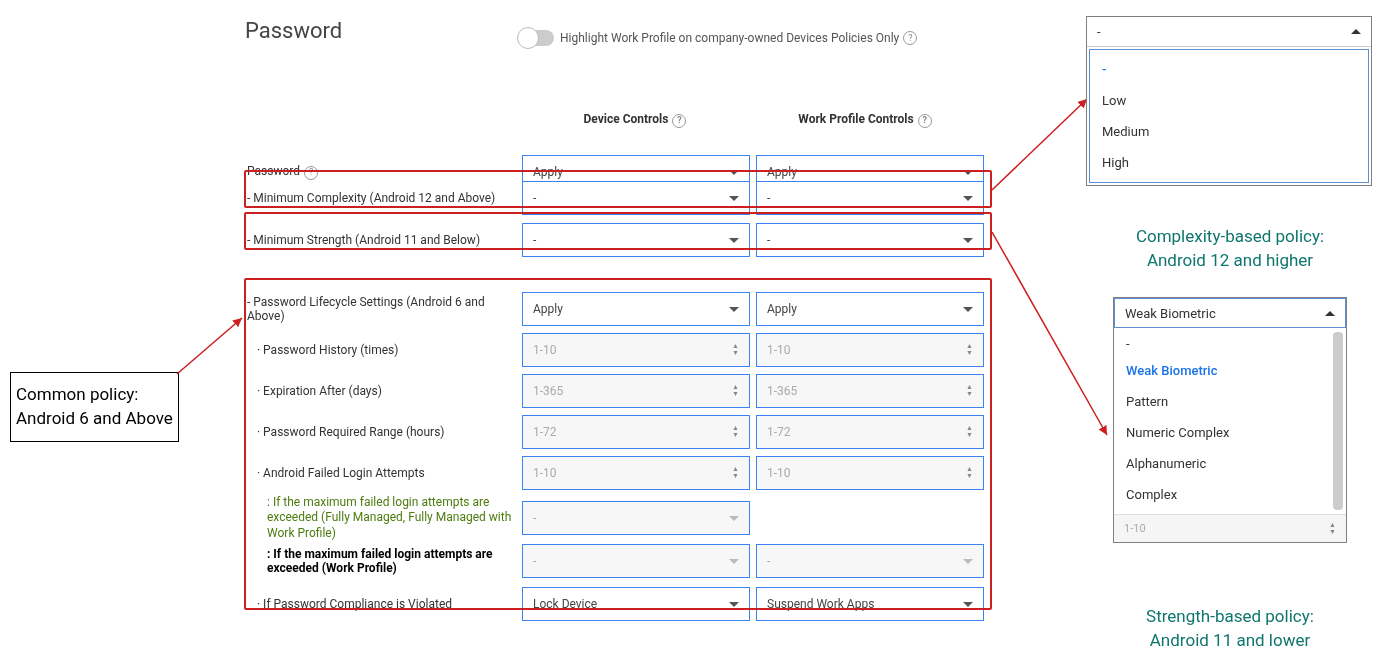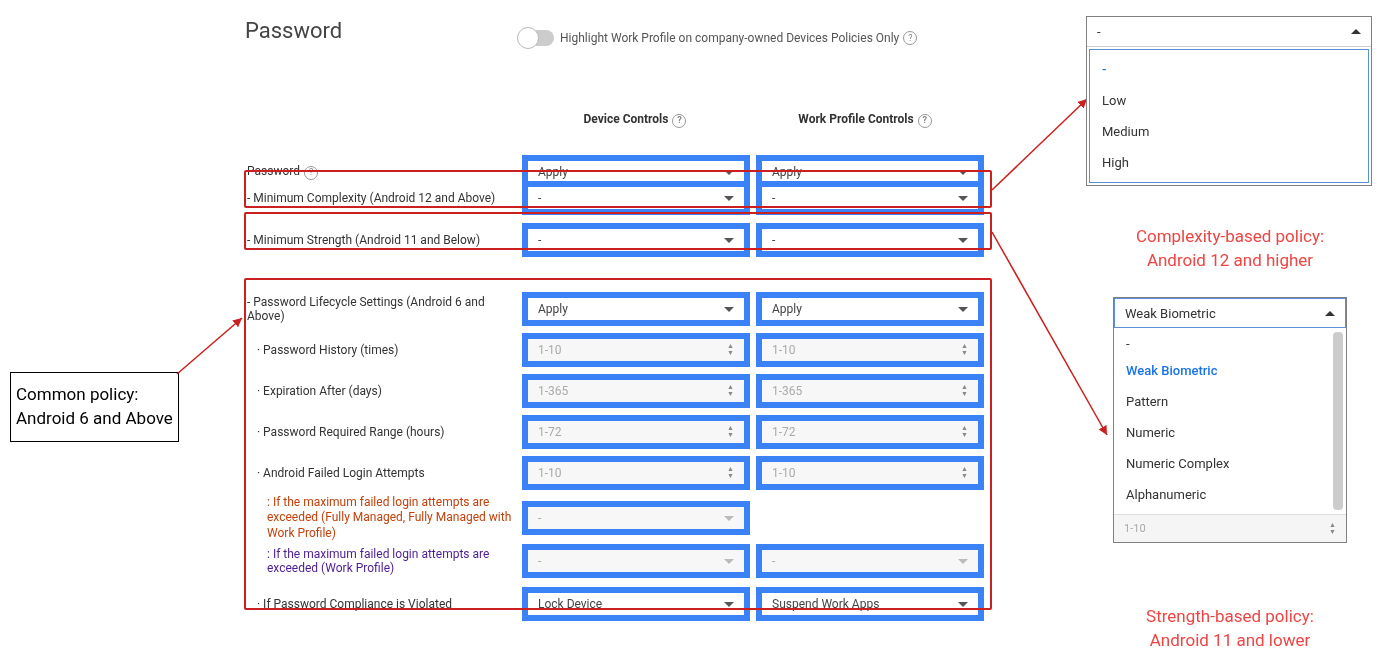--- a/index.html
+++ b/index.html
@@ -19,43 +19,43 @@
   .toggle { width: 34px; height: 16px; border-radius: 8px; background: #ccc; position: relative; margin-right: 6px; }
   .toggle::after { content:""; position:absolute; width:20px; height:20px; border-radius:50%; background:#fff; border:1px solid #bbb; top:-3px; left:-3px; }
   .downgrade-text { font-size: 12px; color: #555; }
   .help-icon { display:inline-flex; align-items:center; justify-content:center; width:14px; height:14px; border:1px solid #999; border-radius:50%; font-size:9px; color:#888; margin-left:4px; line-height:1; }
   .col-headers { position: absolute; left: 520px; top: 100px; width: 470px; display: flex; }
   .col-header { width: 230px; text-align: center; font-size: 12px; font-weight: 700; color: #333; padding: 12px 0; }
   .row { position: absolute; left: 247px; width: 743px; display: flex; align-items: center; height: 40px; }
   .label { width: 275px; font-size: 12px; color: #333; padding-right: 10px; }
   .label.bold { font-weight: 400; }
   .label.sub { padding-left: 10px; }
-  .label.sub2 { padding-left: 20px; font-weight:400; color:#c2410c; }
+  .label.sub2 { padding-left: 20px; font-weight:400; color:#4d7c0f; }
   .controls { display:flex; gap:6px; }
   .dropdown, .numfield {
-    width: 228px; height: 34px; border: 6px solid #3b82f6; background:#fff;
+    width: 228px; height: 34px; border: 1px solid #3b82f6; background:#fff;
     display:flex; align-items:center; justify-content:space-between;
     padding: 0 10px; font-size:12px; color:#444;
   }
   .dropdown.disabled, .numfield.disabled { background:#f7f7f7; color:#aaa; }
   .caret-down { width:0; height:0; border-left:5px solid transparent; border-right:5px solid transparent; border-top:5px solid #555; }
   .stepper { display:flex; flex-direction:column; font-size:7px; color:#888; line-height:1; }
   .red-box { position:absolute; border:2px solid #cc1f1f; border-radius:2px; }
 
   
   .annot-box { position:absolute; border:1px solid #000; padding:10px 5px; font-size:17px; background:#fff; line-height:1.4; color:#000; }
 
   
   .dd-panel { position:absolute; border:1px solid #808080; background:#fff; }
   .dd-top { height:30px; display:flex; align-items:center; justify-content:space-between; padding:0 10px; border-bottom:1px solid #ccc; font-size:13px; color:#333;}
   .caret-up { width:0; height:0; border-left:5px solid transparent; border-right:5px solid transparent; border-bottom:5px solid #333;}
   .dd-list { display:flex; flex-direction:column; padding: 4px 0; }
   .dd-item { padding: 8px 12px; font-size:13px; color:#333; }
   .dd-item.selected { color:#1a73e8; font-weight:500;}
-  .annot-caption { position:absolute; text-align:center; font-size:17px; line-height:1.4; color:#ef4444; }
+  .annot-caption { position:absolute; text-align:center; font-size:17px; line-height:1.4; color:#0f766e; }
   .dd-field-below { height:28px; border-top:1px solid #ddd; background:#f5f5f5; font-size:11px; color:#aaa; display:flex; align-items:center; justify-content:space-between; padding:0 10px;}
 
   svg.arrow { position:absolute; overflow:visible; }
 </style>
 </head>
 <body>
 
 <div class="main-panel">
   <div class="heading">Password</div>
   <div class="downgrade-row">
@@ -216,21 +216,21 @@
   <div class="label sub2" style="line-height:1.3;">: If the maximum failed login attempts are exceeded (Fully Managed, Fully Managed with Work Profile)</div>
   <div class="controls">
     <div class="dropdown disabled">
         <span>-</span>
         <span class="caret-down" style="border-top-color:#bbb"></span>
       </div>
   </div>
 </div>
 
 <div class="row" style="top:540px; height:42px;">
-  <div class="label bold sub2" style="color:#4c1d95;">: If the maximum failed login attempts are exceeded (Work Profile)</div>
+  <div class="label bold sub2" style="color:#000000;font-weight:bold;">: If the maximum failed login attempts are exceeded (Work Profile)</div>
   <div class="controls">
     <div class="dropdown disabled">
         <span>-</span>
         <span class="caret-down" style="border-top-color:#bbb"></span>
       </div>
     <div class="dropdown disabled">
         <span>-</span>
         <span class="caret-down" style="border-top-color:#bbb"></span>
       </div>
   </div>
@@ -306,23 +306,23 @@
 <div class="dd-panel" style="left:1113px; top:297px; width:234px;">
   <div class="dd-top" style="border:1px solid #5b8fd8;">
     <span>Weak Biometric</span>
     <span class="caret-up"></span>
   </div>
   <div style="display:flex;">
     <div class="dd-list" style="flex:1;">
       <div class="dd-item" style="padding:4px 12px;">-</div>
       <div class="dd-item selected">Weak Biometric</div>
       <div class="dd-item">Pattern</div>
-      <div class="dd-item">Numeric</div>
       <div class="dd-item">Numeric Complex</div>
       <div class="dd-item">Alphanumeric</div>
+      <div class="dd-item">Complex</div>
     </div>
     <div style="width:10px; background:#ccc; margin:4px 3px 4px 0; border-radius:4px;"></div>
   </div>
   <div class="dd-field-below">
     <span>1-10</span>
     <span class="stepper">
         <span>▲</span>
         <span>▼</span>
       </span>
   </div>

